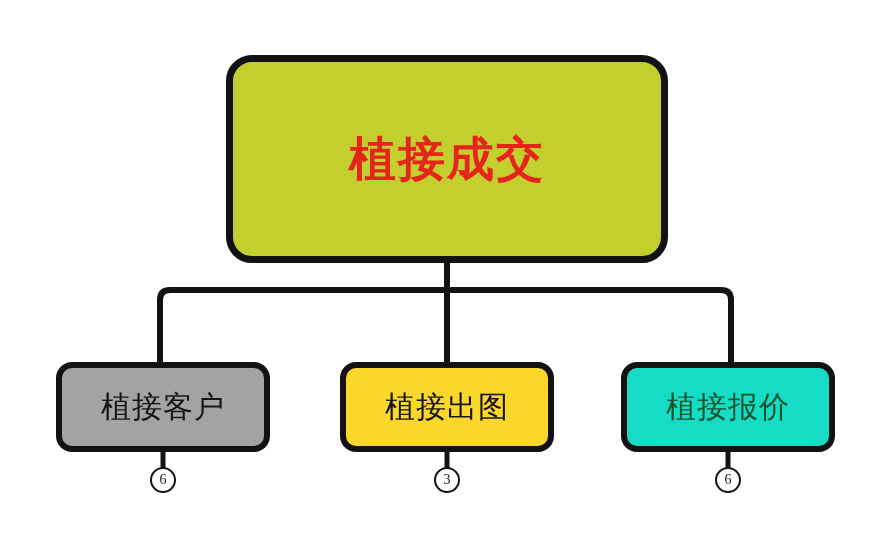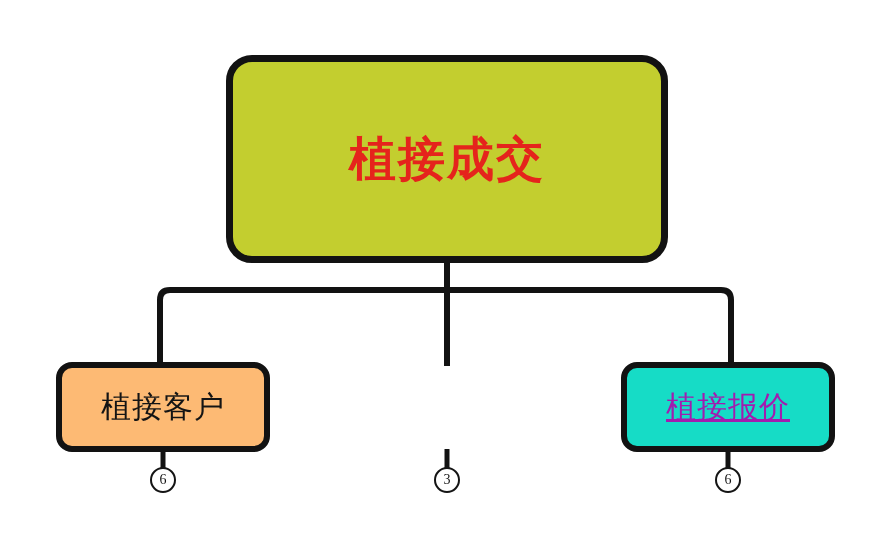--- a/index.html
+++ b/index.html
@@ -114,26 +114,29 @@
 
     <path d="M163,449 L163,469" fill="none" stroke="#121212" stroke-width="5" stroke-linecap="butt"></path>
     <path d="M447,449 L447,469" fill="none" stroke="#121212" stroke-width="5" stroke-linecap="butt"></path>
     <path d="M728,449 L728,469" fill="none" stroke="#121212" stroke-width="5" stroke-linecap="butt"></path>
   </svg>
 
   <div class="node" id="root-node" style="background: rgb(195, 206, 47); border-color: rgb(18, 18, 18);">
     <div class="root-line" style="color: rgb(229, 36, 28);">植接成交</div>
   </div>
 
-  <div class="node child-node" id="child-node-0" style="background: #fdba74; border-color: rgb(18, 18, 18);">
+  <div class="node child-node" id="child-node-0" style="background: #a3a3a3; border-color: rgb(18, 18, 18);">
     <span class="child-label" style="color: rgb(20, 20, 20);">植接客户</span>
   </div>
 
+  <div class="node child-node" id="child-node-1" style="background: rgb(251, 215, 44); border-color: rgb(18, 18, 18);">
+    <span class="child-label" style="color: rgb(20, 20, 20);">植接出图</span>
+  </div>
 
   <div class="node child-node" id="child-node-2" style="background: rgb(22, 220, 198); border-color: rgb(18, 18, 18);">
-    <span class="child-label" style="color: #a21caf; text-decoration: underline;">植接报价</span>
+    <span class="child-label" style="color: #14532d;">植接报价</span>
   </div>
 
   <div class="badge" id="badge-0">6</div>
   <div class="badge" id="badge-1">3</div>
   <div class="badge" id="badge-2">6</div>
 
 </div>
 
 </body></html>

